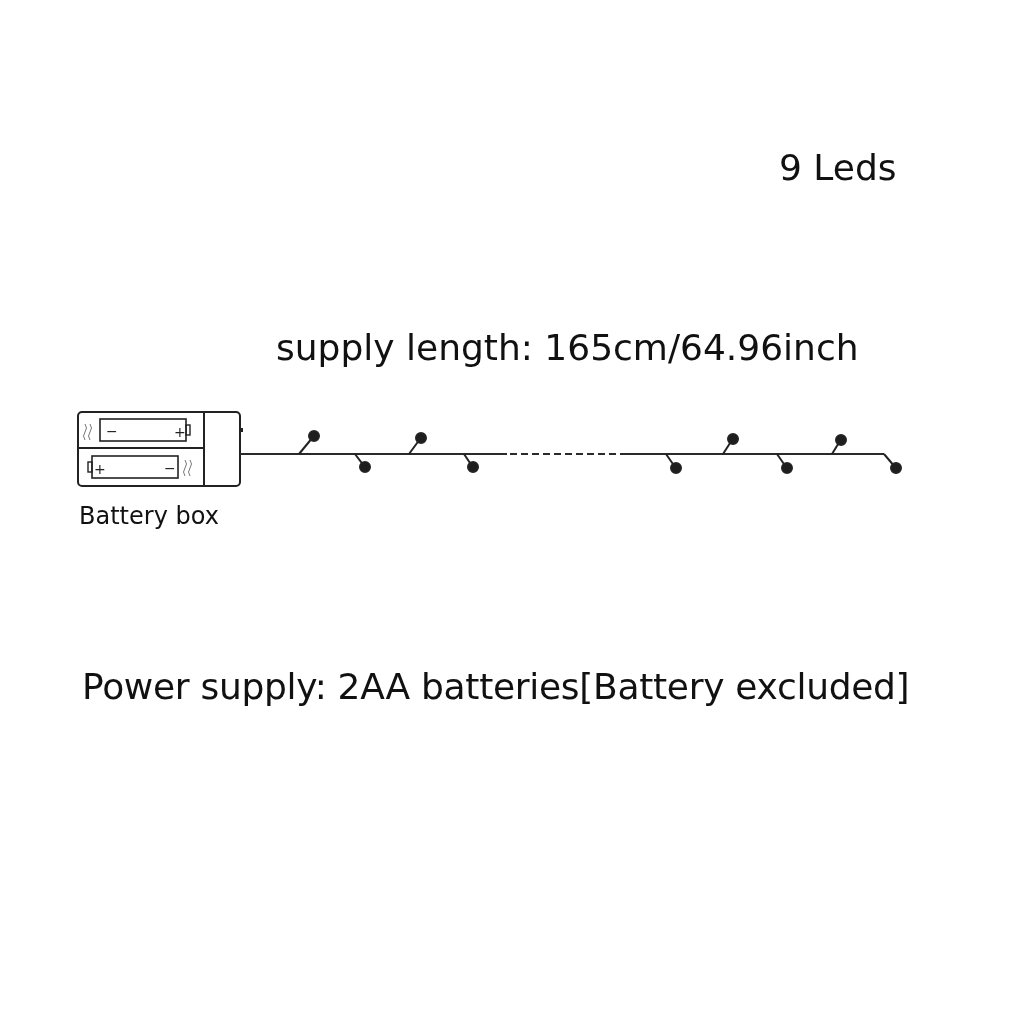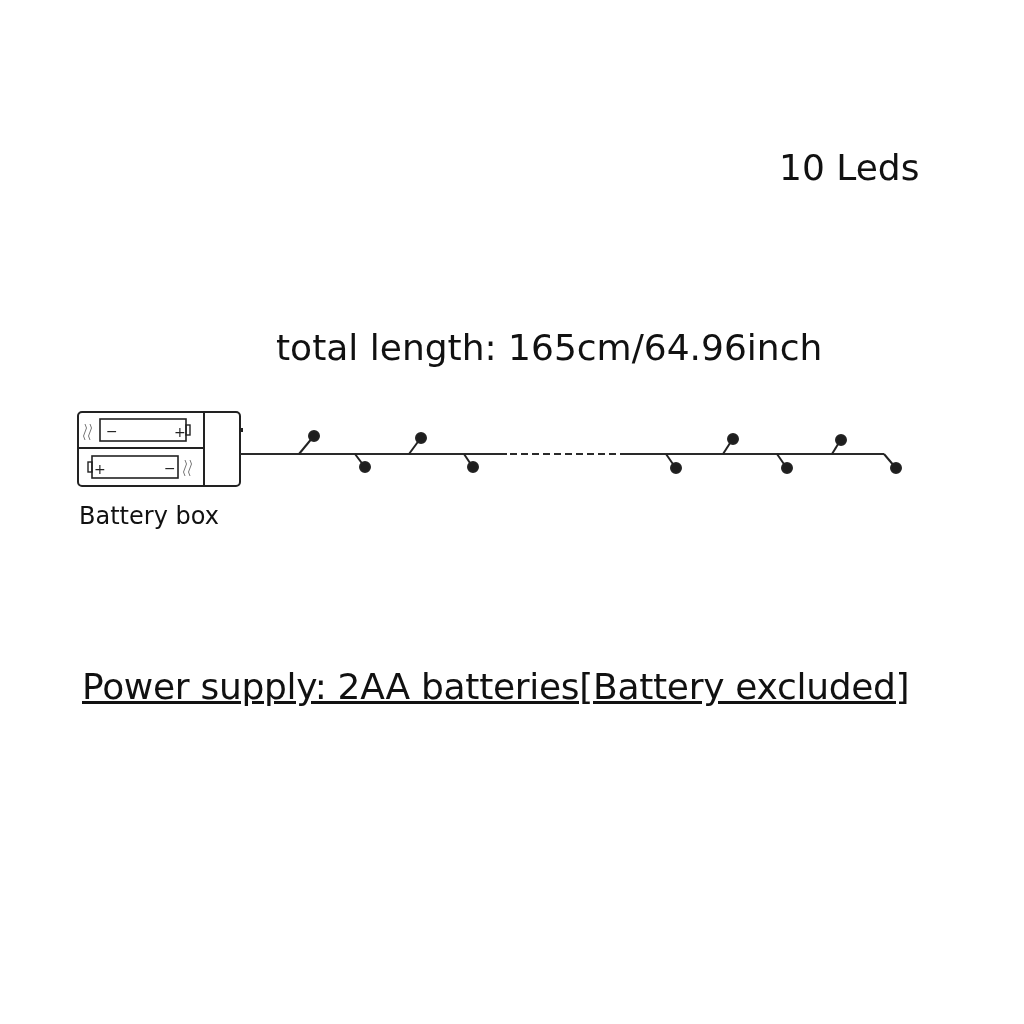--- a/index.html
+++ b/index.html
@@ -2,28 +2,28 @@
 <html><head>
   <meta charset="utf-8">
   <style>
     html, body { margin: 0; padding: 0; background: #ffffff; }
     body { width: 1024px; height: 1024px; position: relative; overflow: hidden;
            font-family: "DejaVu Sans", "Liberation Sans", sans-serif; color: #111; }
     .label { position: absolute; white-space: nowrap; color: #111; }
     #leds-label { left: 779px; top: 147px; font-size: 36px; }
     #length-label { left: 276px; top: 327px; font-size: 36px; }
     #battery-label { left: 79px; top: 502px; font-size: 24px; text-align: center; }
-    #power-label { left: 82px; top: 666px; font-size: 36px; letter-spacing: -0.3px; text-decoration: underline; }
+    #power-label { left: 82px; top: 666px; font-size: 36px; letter-spacing: -0.3px; }
     svg#diagram { position: absolute; left: 0; top: 0; }
   </style>
 </head>
 <body>
 
-<div id="leds-label" class="label">10 Leds</div>
-<div id="length-label" class="label">total length: 165cm/64.96inch</div>
+<div id="leds-label" class="label">9 Leds</div>
+<div id="length-label" class="label">supply length: 165cm/64.96inch</div>
 
 <svg id="diagram" width="1024" height="1024" viewBox="0 0 1024 1024">
 
   <g stroke="#222" fill="none" stroke-width="2">
     <rect x="78" y="412" width="162" height="74" rx="4"></rect>
     <line x1="204" y1="412" x2="204" y2="486"></line>
     <line x1="78" y1="448" x2="204" y2="448"></line>
 
     <g>
       <rect x="100" y="419" width="86" height="22" stroke-width="1.6"></rect>

